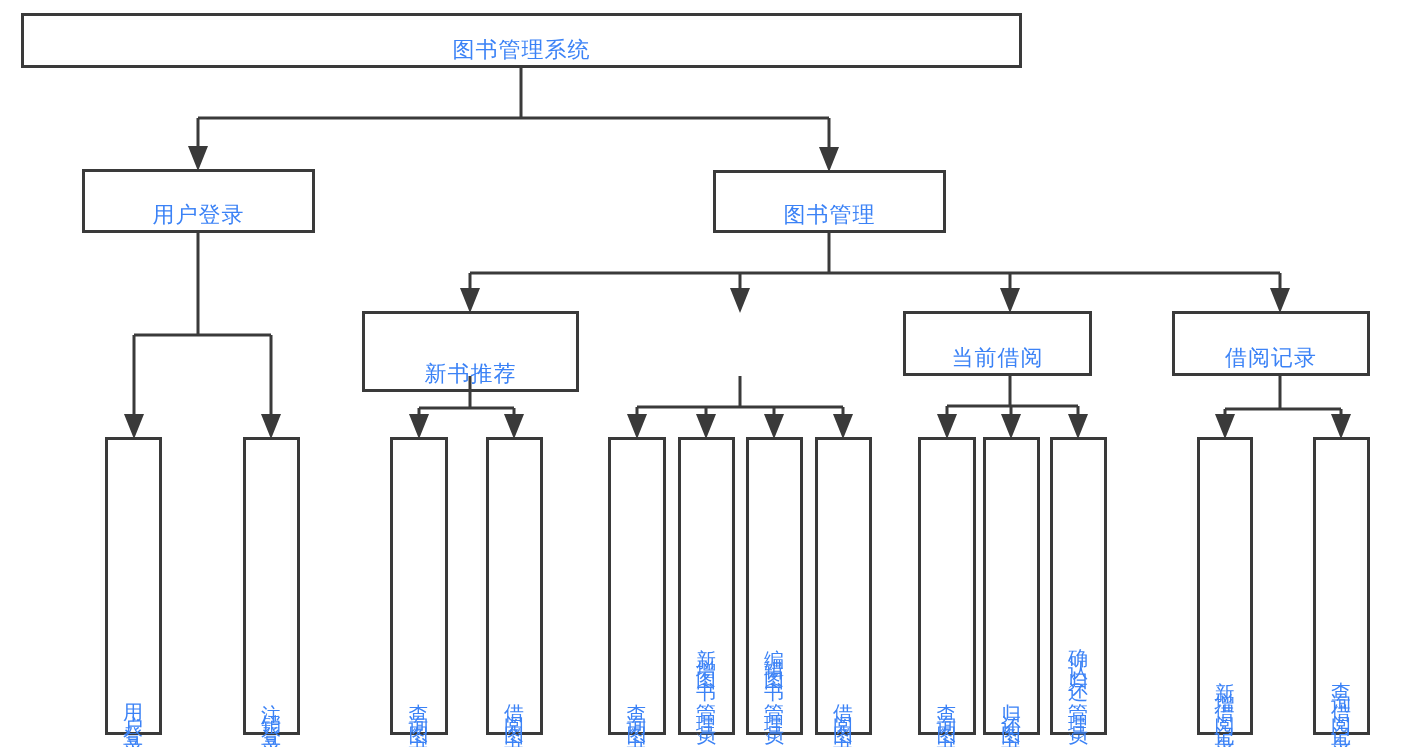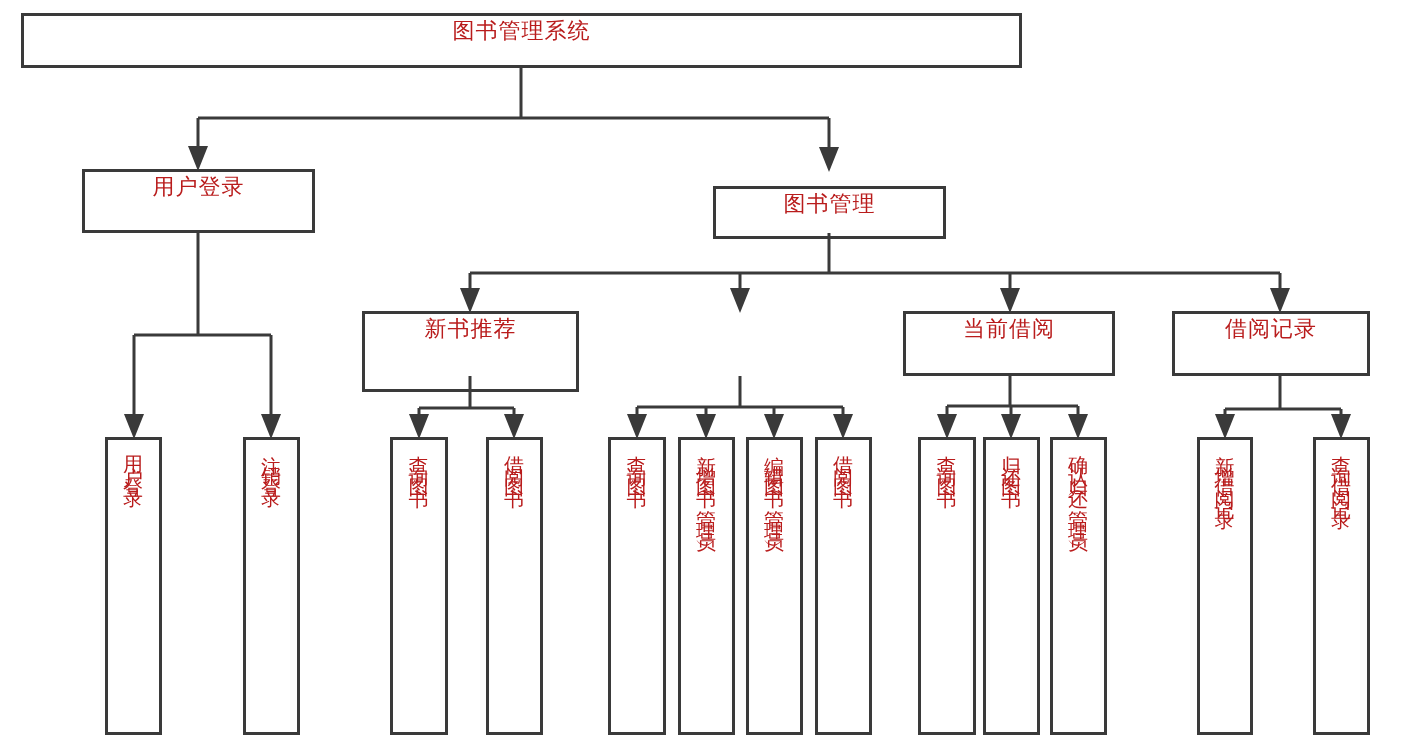--- a/index.html
+++ b/index.html
@@ -13,23 +13,23 @@
   #connectors{
     position:absolute;left:0;top:0;width:1405px;height:747px;
     pointer-events:none;
   }
   .node{
     position:absolute;
     box-sizing:border-box;
     border:3px solid #3a3a3a;
     background:#ffffff;
     display:flex;
-    align-items:flex-start;
+    align-items:flex-end;
     justify-content:center;
-    color:#b91c1c;
+    color:#3b82f6;
   }
   .hbox{font-size:22px;letter-spacing:1px;}
   .vbox{font-size:20px;}
   .vtext{
     writing-mode:vertical-rl;
     text-orientation:mixed;
     letter-spacing:11px;
     line-height:1;
     white-space:nowrap;
   }
@@ -46,28 +46,28 @@
 
 <div id="canvas">
 
   <div class="node hbox" style="left:21px;top:13px;width:1001px;height:55px">
     <span>图书管理系统</span>
   </div>
 
   <div class="node hbox" style="left:82px;top:169px;width:233px;height:64px">
     <span>用户登录</span>
   </div>
-  <div class="node hbox" style="left:713px;top:186px;width:233px;height:53px">
+  <div class="node hbox" style="left:713px;top:170px;width:233px;height:63px">
     <span>图书管理</span>
   </div>
 
   <div class="node hbox" style="left:362px;top:311px;width:217px;height:81px">
     <span>新书推荐</span>
   </div>
-  <div class="node hbox" style="left:903px;top:311px;width:212px;height:65px">
+  <div class="node hbox" style="left:903px;top:311px;width:189px;height:65px">
     <span>当前借阅</span>
   </div>
   <div class="node hbox" style="left:1172px;top:311px;width:198px;height:65px">
     <span>借阅记录</span>
   </div>
 
   <div class="node vbox" style="left:105px;top:437px;width:57px;height:298px">
     <span class="vtext">用户登录</span>
   </div>
   <div class="node vbox" style="left:243px;top:437px;width:57px;height:298px">

